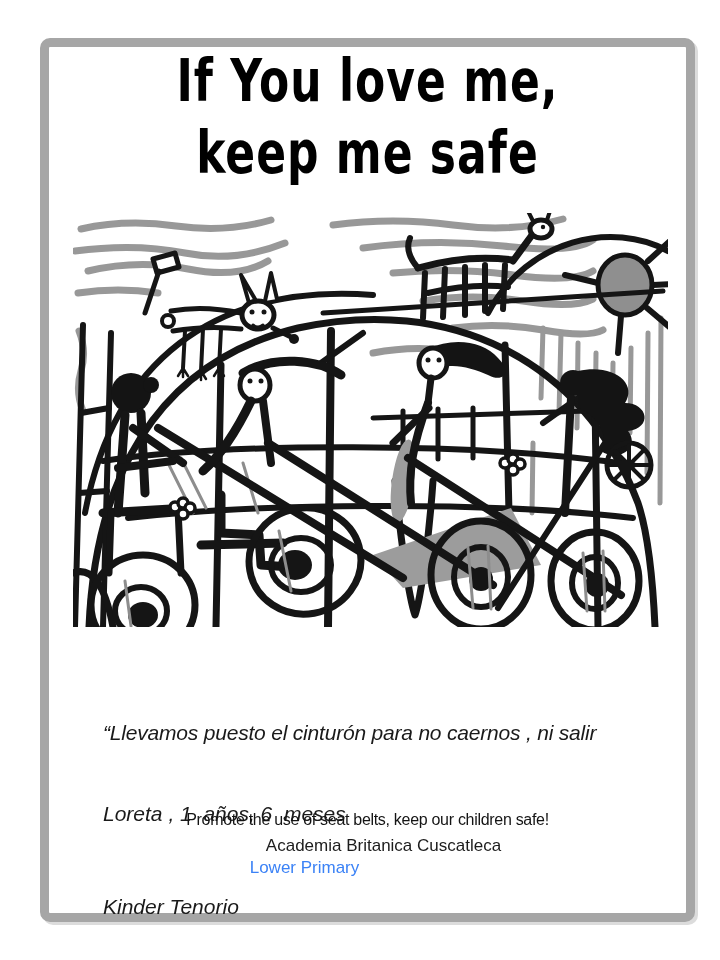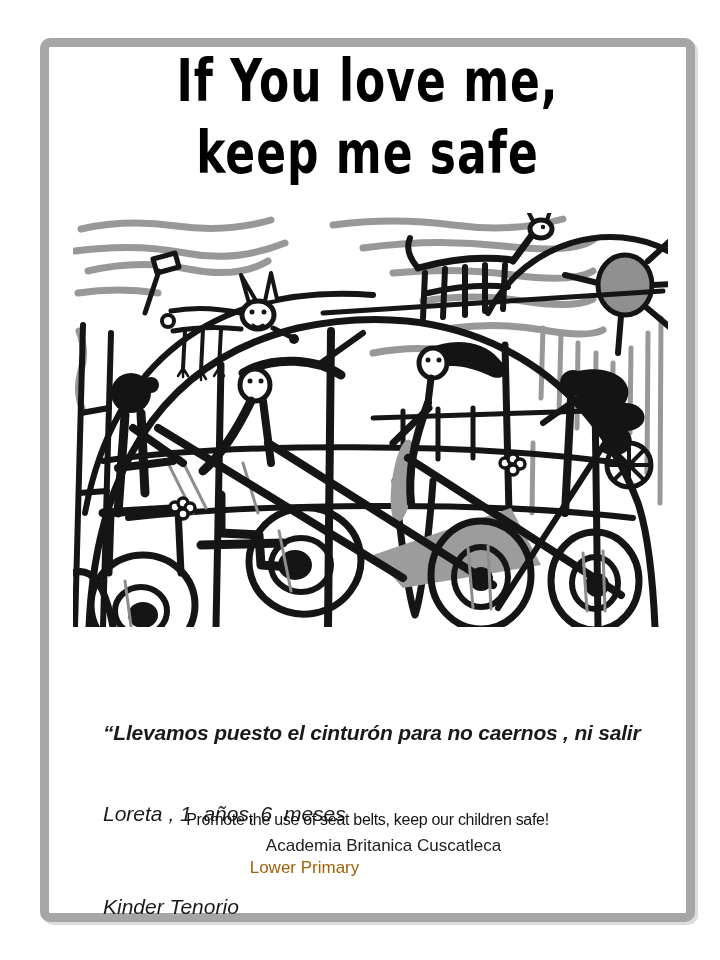--- a/index.html
+++ b/index.html
@@ -7,29 +7,29 @@
         font-family:"Liberation Sans",sans-serif;color:#1a1a1a;margin-left:8px;}
   .frame{position:absolute;left:32px;top:38px;width:637px;height:866px;
          border:9px solid #a6a6a6;border-radius:10px;background:#ffffff;
          box-shadow:3px 3px 0 #dcdcdc;}
   .title{position:absolute;left:32px;top:46px;width:655px;text-align:center;
          font-family:"DejaVu Sans",sans-serif;font-weight:800;color:#000;
          font-size:44px;line-height:54px;letter-spacing:1px;
          transform:scaleY(1.32);transform-origin:top center;}
   .drawing{position:absolute;left:65px;top:213px;width:595px;height:414px;overflow:hidden;}
   .quote{position:absolute;left:95px;top:650px;width:540px;
-         font-style:italic;font-size:21px;line-height:33px;letter-spacing:-0.2px;white-space:pre;font-weight:bold;}
+         font-style:italic;font-size:21px;line-height:33px;letter-spacing:-0.2px;white-space:pre;}
   .author{position:absolute;left:95px;top:736px;width:400px;
           font-style:italic;font-size:21px;line-height:31px;white-space:pre;}
   .promo{position:absolute;left:32px;top:806px;width:655px;text-align:center;
          font-size:16px;line-height:27px;letter-spacing:-0.3px;color:#141414;}
   .school{position:absolute;left:48px;top:835px;width:655px;text-align:center;
           font-size:17px;line-height:21px;color:#1c1c1c;}
   .section{position:absolute;left:32px;top:857px;width:529px;text-align:center;
-           font-size:17px;line-height:21px;color:#a16207;}
+           font-size:17px;line-height:21px;color:#3b82f6;}
   svg .ink{stroke:#151515;fill:none;stroke-linecap:round;stroke-linejoin:round;}
   svg .gray{stroke:#8d8d8d;fill:none;stroke-linecap:round;stroke-linejoin:round;}
 </style>
 </head>
 <body>
 
 <div class="page">
 
   <div class="frame"></div>
 

